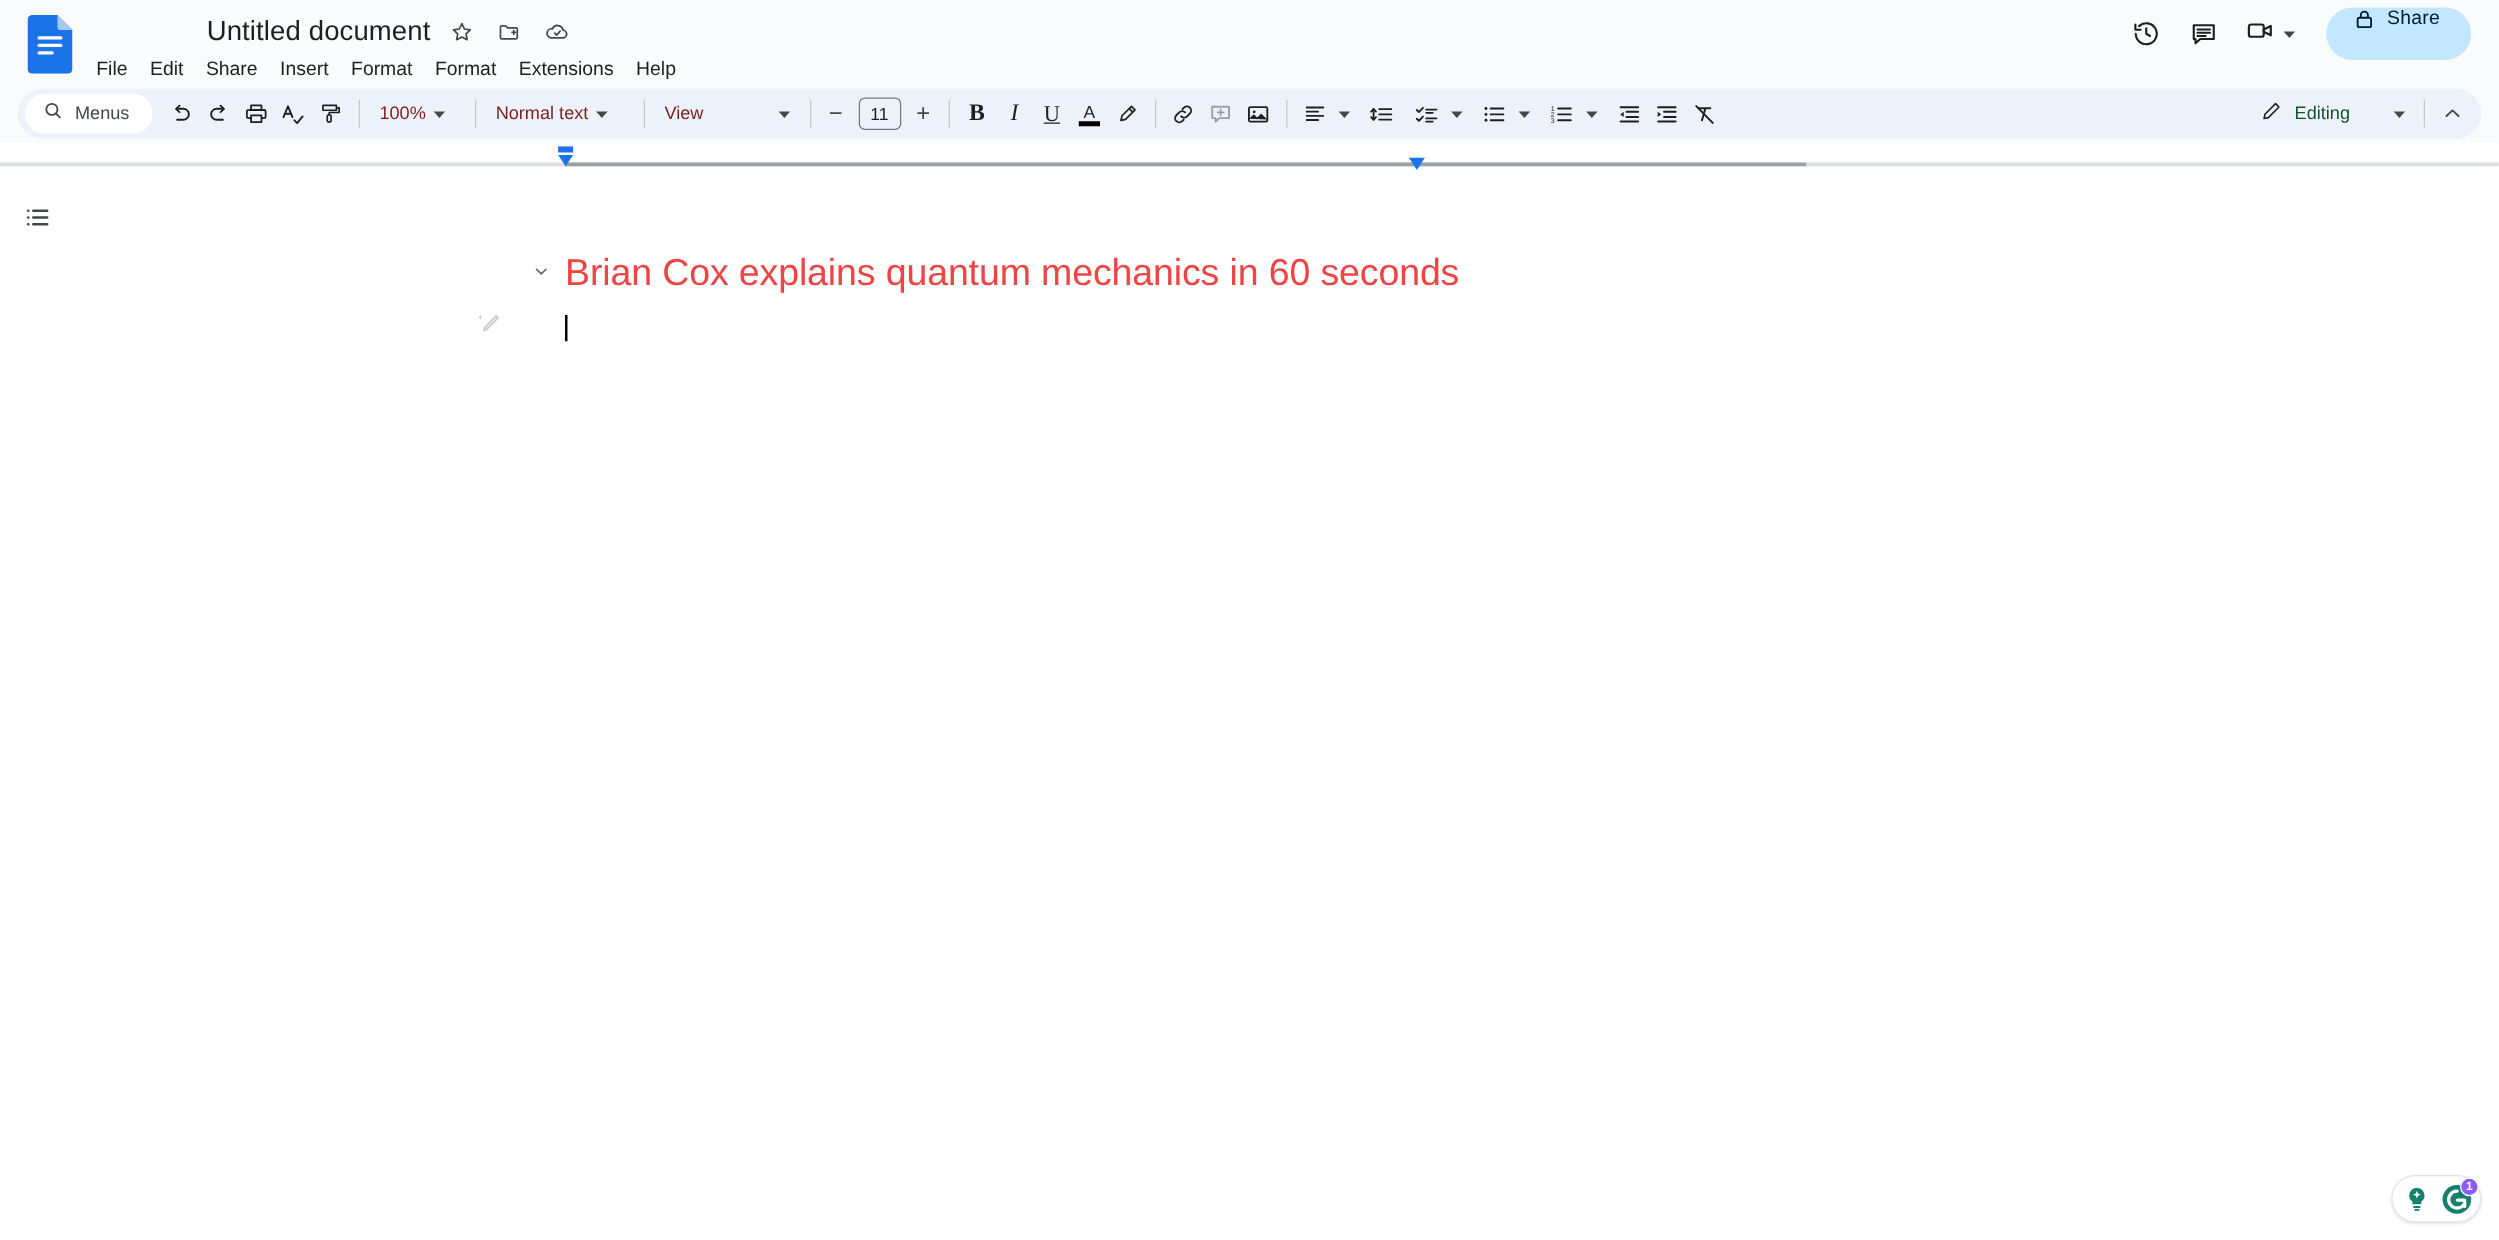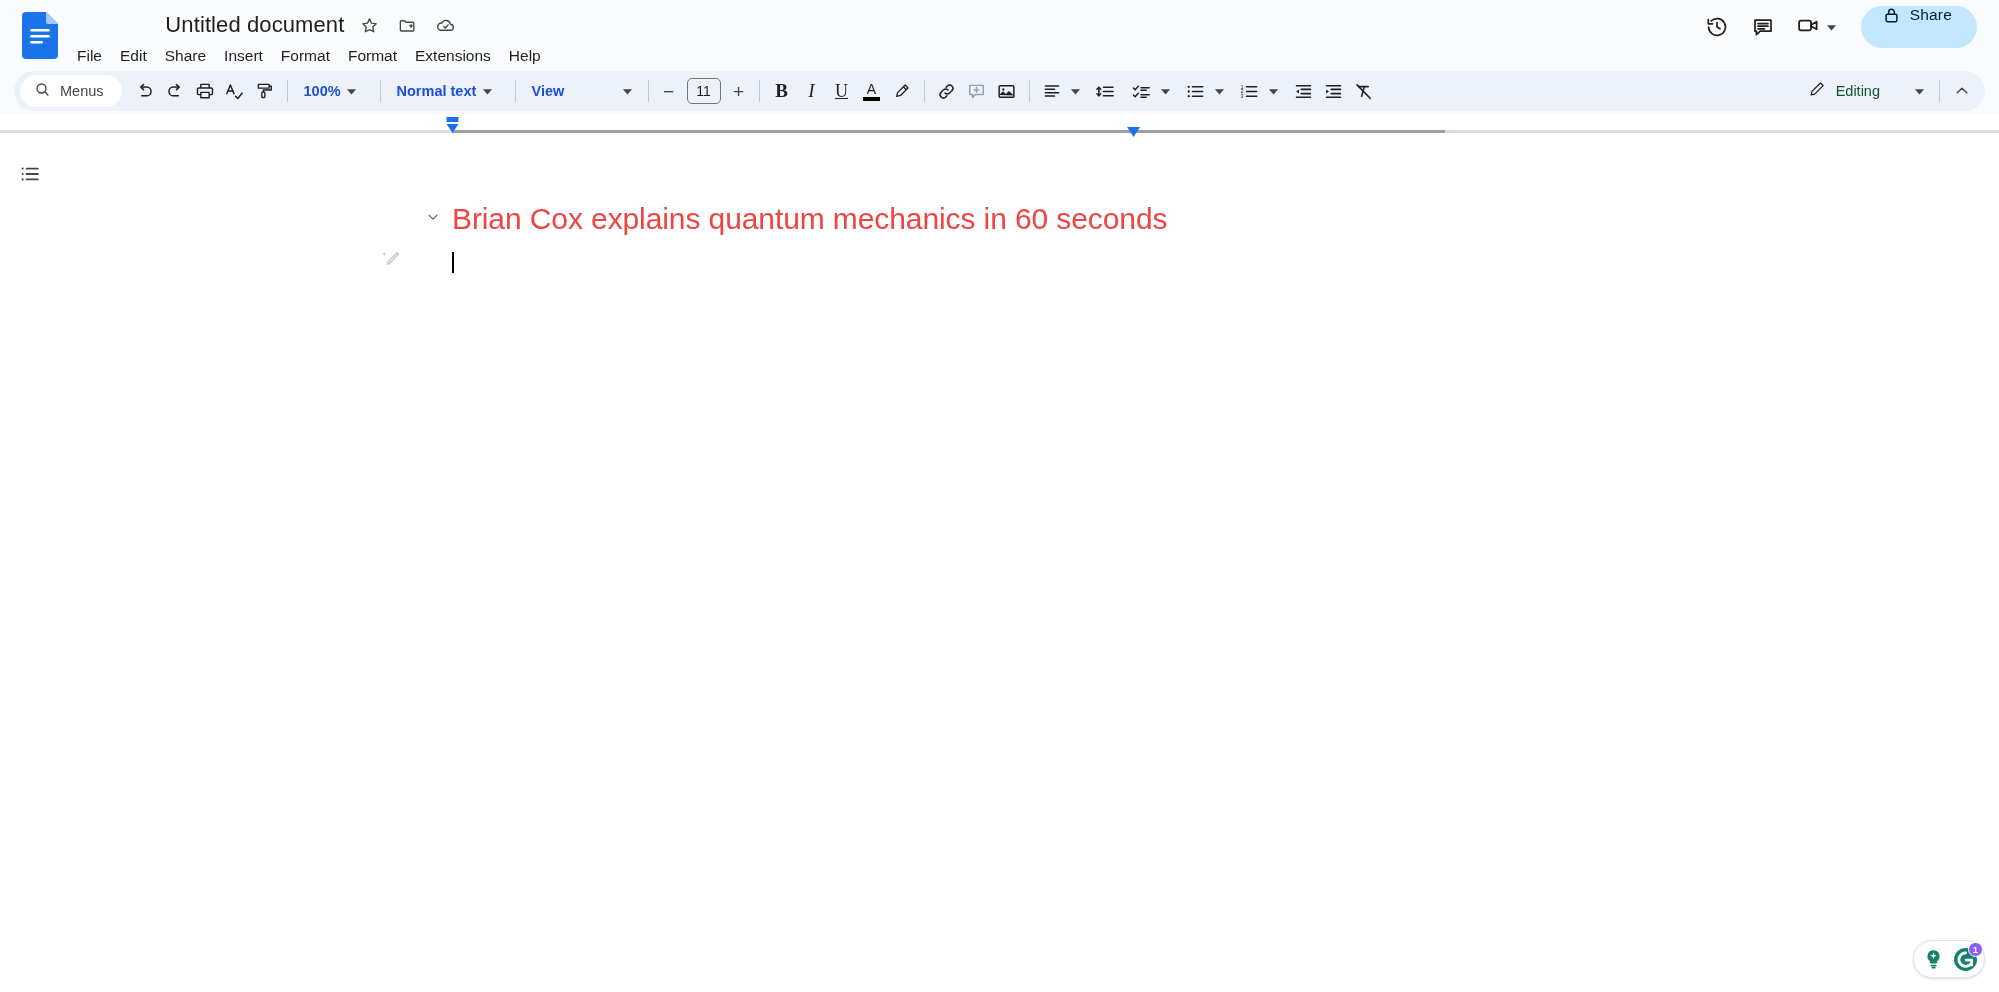--- a/index.html
+++ b/index.html
@@ -157,23 +157,22 @@
   }
   .tb-drop {
     height: 30px;
     border-radius: 15px;
     display: flex; align-items: center;
     padding: 0 4px 0 9px;
     cursor: pointer;
     gap: 2px;
   }
   .tb-drop-label {
-    font-size: 14.5px; color: #1d4ed8;
+    font-size: 14.5px; color: #7f1d1d;
     white-space: nowrap;
-    font-weight: bold;
   }
   .zoom-drop { width: 78px; }
   .style-drop { width: 120px; }
   .font-drop  { width: 118px; }
   .caret {
     width: 18px; height: 18px;
     display: flex; align-items: center; justify-content: center;
     flex: 0 0 18px;
   }
   .fontsize-group {

